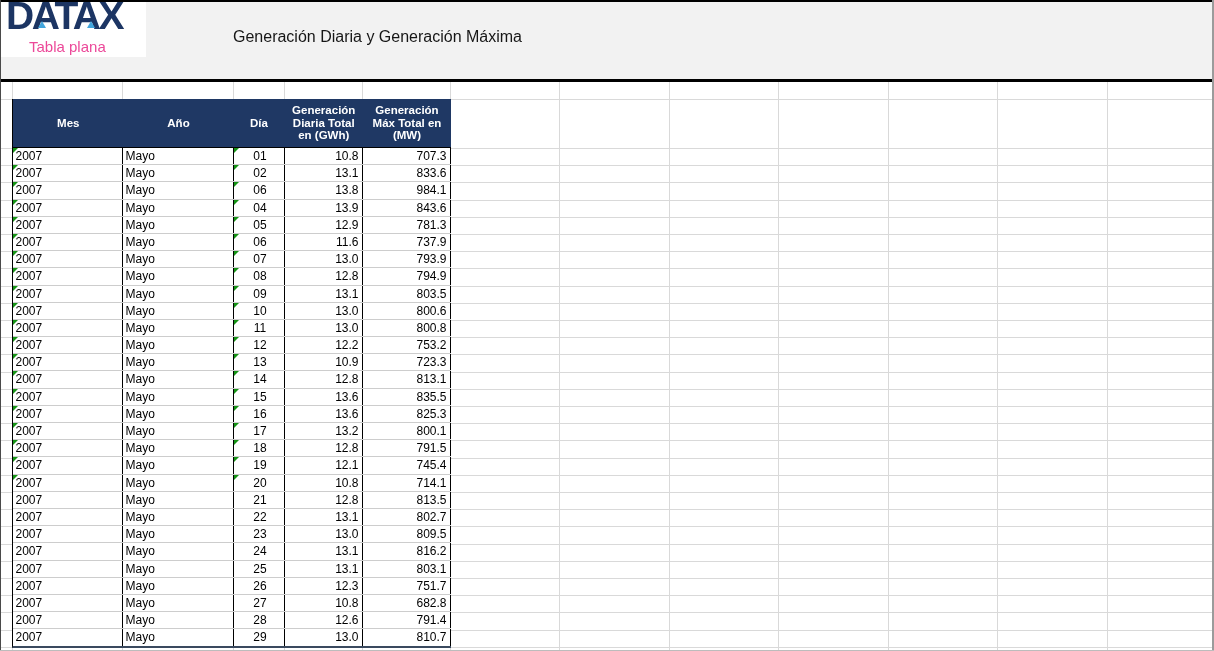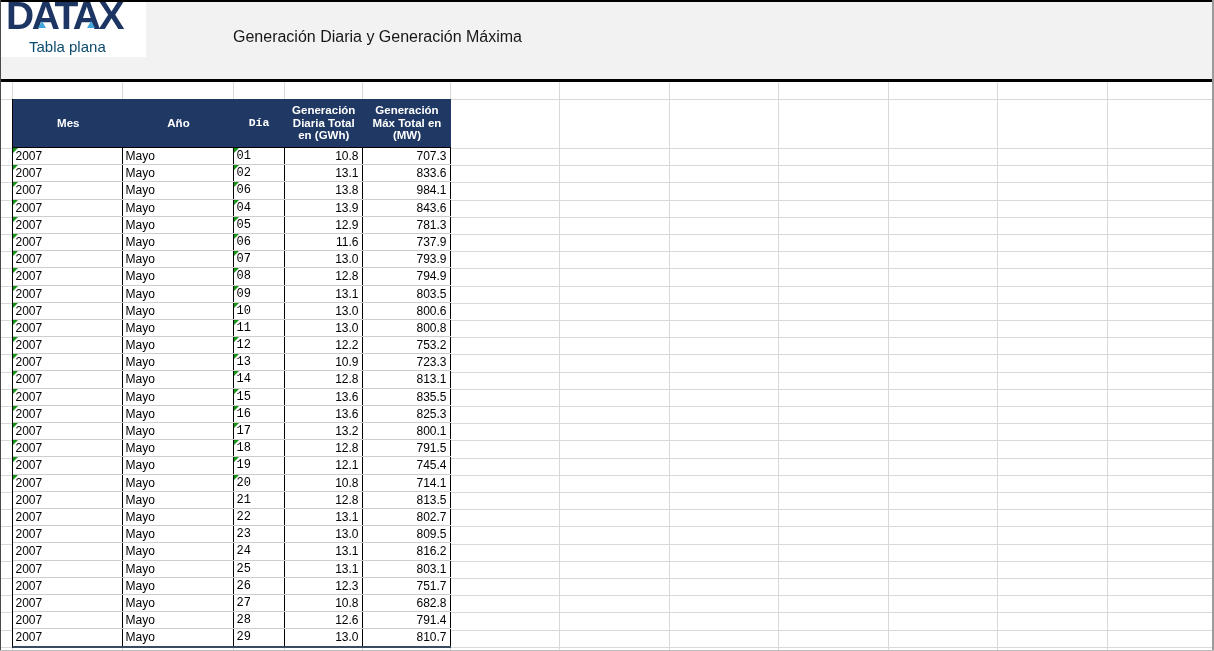--- a/index.html
+++ b/index.html
@@ -17,21 +17,21 @@
   
   .band{position:absolute;left:0;top:0;width:1214px;height:79px;background:#F2F2F2;}
   .logo-box{position:absolute;left:1px;top:2px;width:145px;height:55px;background:#fff;}
   .logo-text{position:absolute;left:5px;top:-8px;font-size:39px;font-weight:bold;
              letter-spacing:-2.5px;color:#1C3563;}
   .logo-accent{position:absolute;width:0;height:0;
                border-left:4px solid transparent;border-right:4px solid transparent;
                border-bottom:7px solid #42A5DC;}
   .logo-accent.a1{left:37px;top:19px;}
   .logo-accent.a2{left:86px;top:19px;}
-  .logo-sub{position:absolute;left:28px;top:36px;font-size:15px;color:#0c4a6e;}
+  .logo-sub{position:absolute;left:28px;top:36px;font-size:15px;color:#ec4899;}
   .band-title{position:absolute;left:233px;top:0;height:79px;line-height:73px;
               font-size:16px;color:#161616;}
 
   
   .divider{position:absolute;left:0;top:79px;width:1214px;height:3px;background:#000;}
 
   
   .sheet{position:absolute;left:0;top:82px;width:1214px;height:569px;background:#fff;}
   .gv{position:absolute;top:0;bottom:0;width:1px;background:#D9D9D9;}
   .gh{position:absolute;left:0;right:0;height:1px;background:#D9D9D9;}
@@ -41,23 +41,23 @@
              border-left:1px solid #000;border-bottom:2.5px solid #3A4A5F;box-sizing:content-box;}
   .thead{display:flex;height:49px;background:#1F3864;border-bottom:1px solid #000;
          box-sizing:border-box;}
   .hcell{display:flex;align-items:center;justify-content:center;text-align:center;
          color:#fff;font-weight:bold;font-size:11.5px;line-height:12.5px;
          box-sizing:border-box;padding:0 2px;}
   .trow{display:flex;height:17.2px;box-sizing:border-box;border-bottom:1px solid #CDCDCD;}
   .trow:last-child{border-bottom:none;}
   .tcell{position:relative;box-sizing:border-box;border-right:1px solid #000;
          font-size:12px;line-height:16px;color:#000;white-space:nowrap;overflow:hidden;}
-  .w1{width:110px;} .w2{width:110.5px;} .w3{width:51px;font-family:Liberation Mono, monospace;} .w4{width:78.5px;} .w5{width:88px;}
+  .w1{width:110px;} .w2{width:110.5px;} .w3{width:51px;} .w4{width:78.5px;} .w5{width:88px;}
   .c-left{padding-left:2.5px;text-align:left;}
-  .c-day{padding-left:3px;text-align:left;}
+  .c-day{padding-left:3px;text-align:center;}
   .c-num{padding-right:3.5px;text-align:right;}
   .tri{position:absolute;top:0;left:0;width:0;height:0;
        border-top:5px solid #169416;border-right:5px solid transparent;}
 </style>
 </head>
 <body>
 
 <div class="page">
 
   <div class="band">

